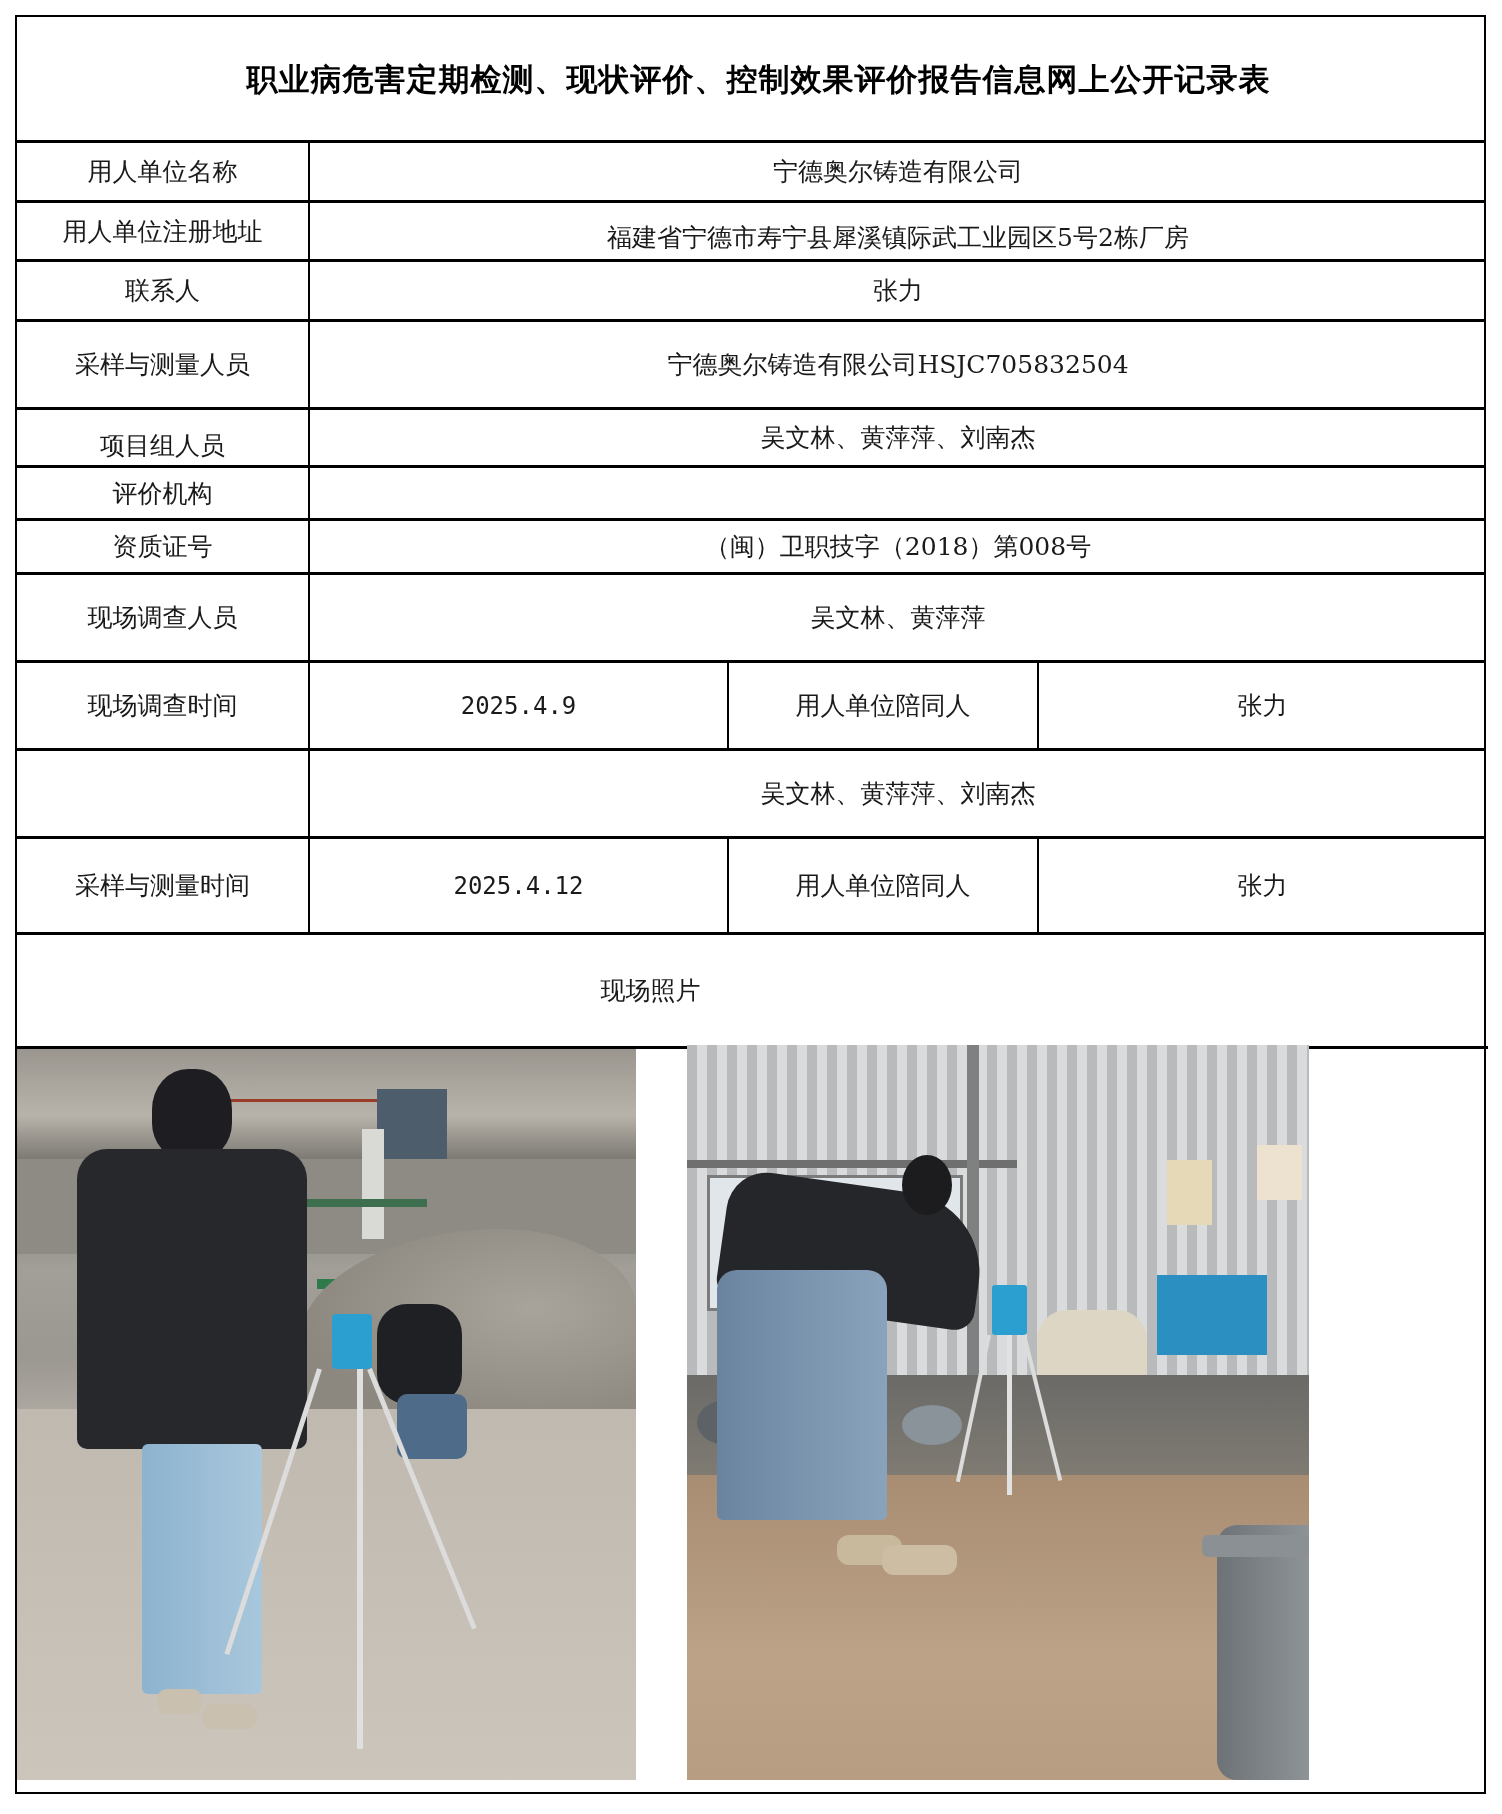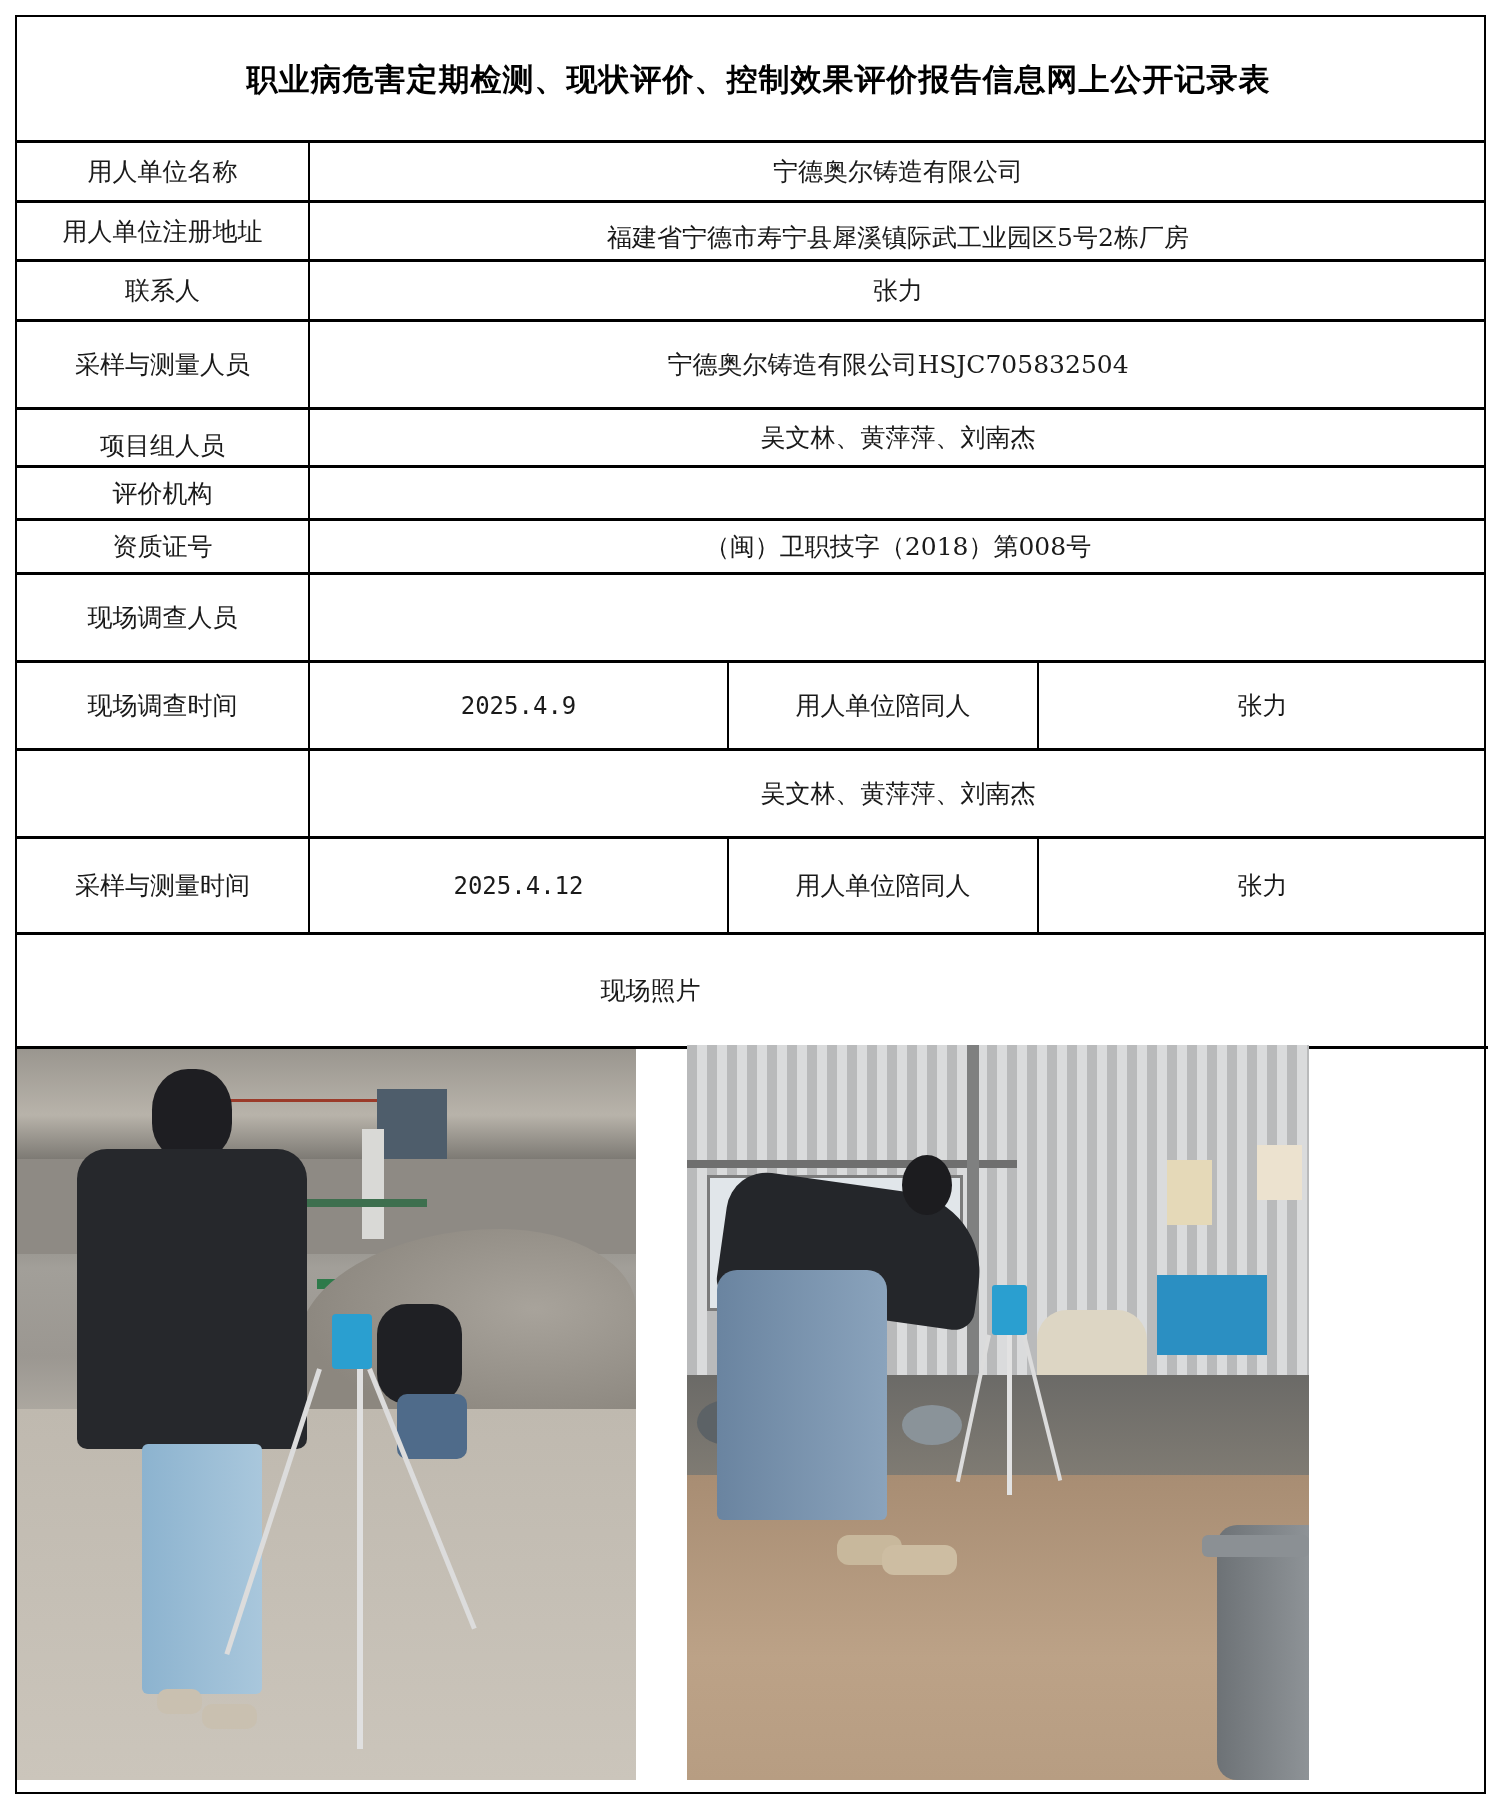--- a/index.html
+++ b/index.html
@@ -67,20 +67,21 @@
 
   <div class="cell label" style="left:0;top:393px;width:291px;height:70px">项目组人员</div>
   <div class="cell" style="left:293px;top:393px;width:1176px;height:55px">吴文林、黄萍萍、刘南杰</div>
 
   <div class="cell label" style="left:0;top:451px;width:291px;height:50px">评价机构</div>
 
   <div class="cell label" style="left:0;top:504px;width:291px;height:51px">资质证号</div>
   <div class="cell" style="left:293px;top:504px;width:1176px;height:51px">（闽）卫职技字（2018）第008号</div>
 
   <div class="cell label" style="left:0;top:558px;width:291px;height:85px">现场调查人员</div>
+  <div class="cell" style="left:293px;top:558px;width:1176px;height:85px">吴文林、黄萍萍</div>
 
   <div class="cell label" style="left:0;top:646px;width:291px;height:85px">现场调查时间</div>
   <div class="cell mono" style="left:293px;top:646px;width:417px;height:85px">2025.4.9</div>
   <div class="cell label" style="left:712px;top:646px;width:308px;height:85px">用人单位陪同人</div>
   <div class="cell" style="left:1022px;top:646px;width:447px;height:85px">张力</div>
 
   <div class="cell" style="left:293px;top:734px;width:1176px;height:85px">吴文林、黄萍萍、刘南杰</div>
 
   <div class="cell label" style="left:0;top:822px;width:291px;height:93px">采样与测量时间</div>
   <div class="cell mono" style="left:293px;top:822px;width:417px;height:93px">2025.4.12</div>

